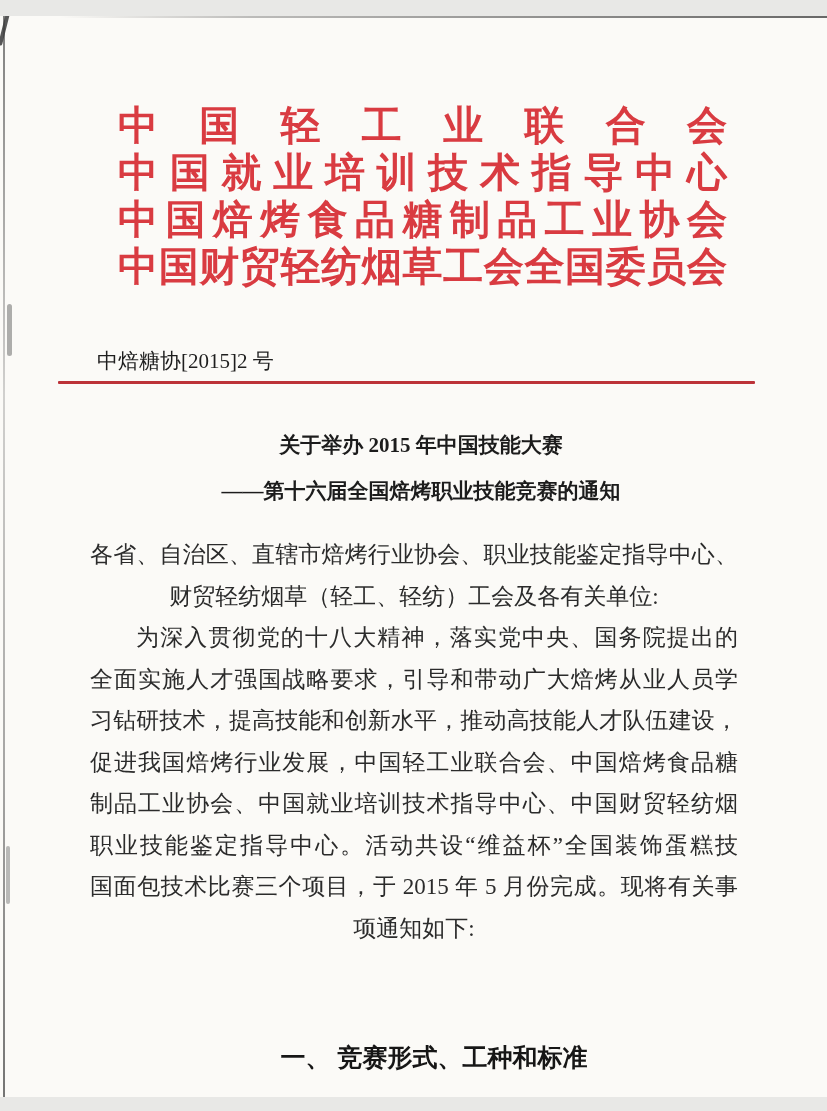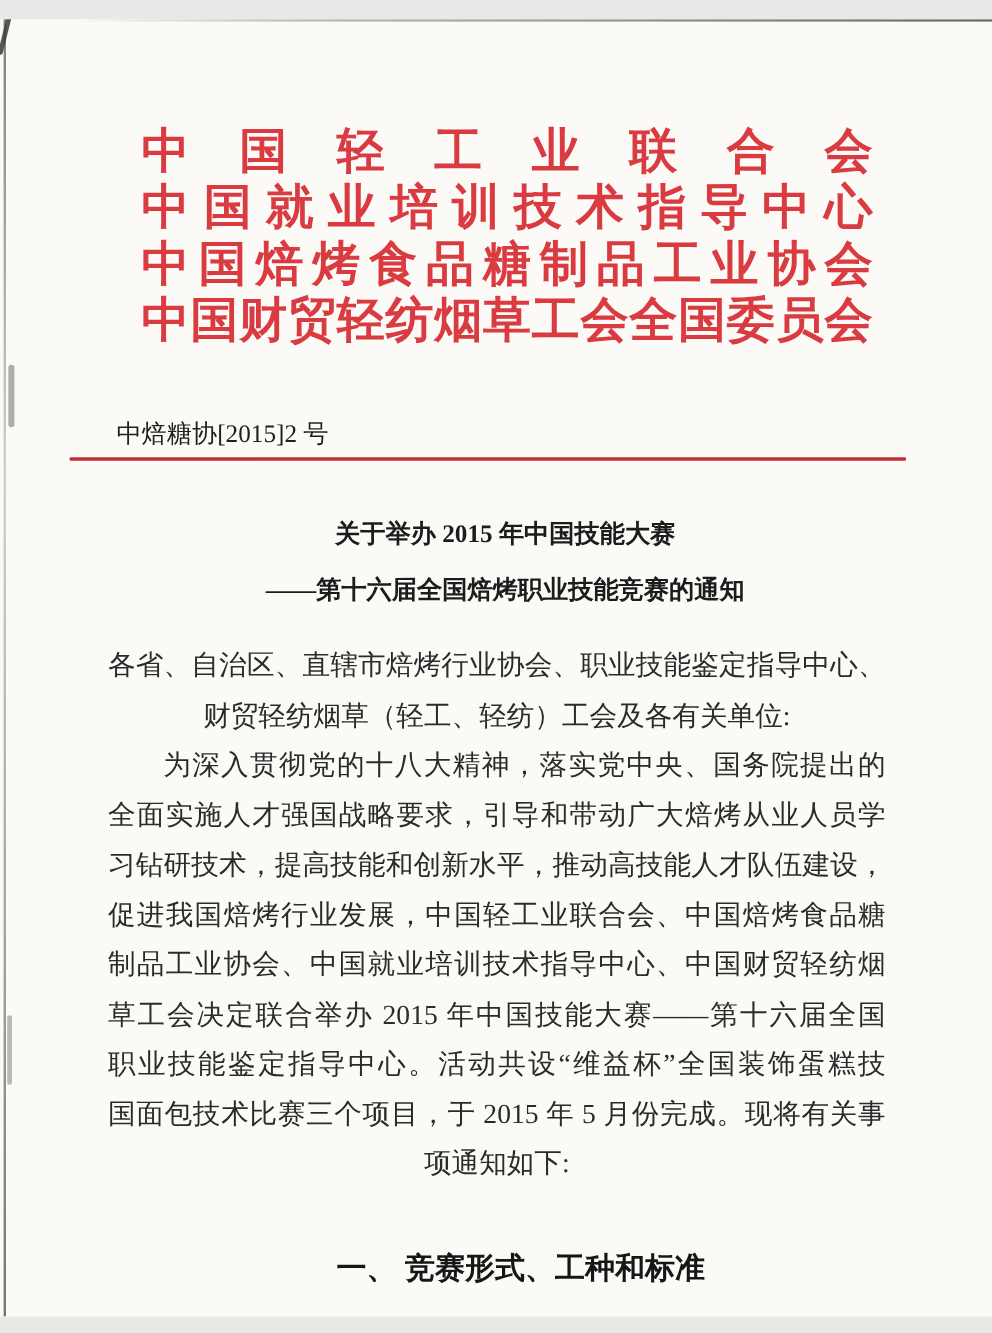--- a/index.html
+++ b/index.html
@@ -168,21 +168,20 @@
   </div>
 
   <div class="body-block">
     <div class="line j">各省、自治区、直辖市焙烤行业协会、职业技能鉴定指导中心、</div>
     <div class="line">财贸轻纺烟草（轻工、轻纺）工会及各有关单位:</div>
     <div class="line j indent">为深入贯彻党的十八大精神，落实党中央、国务院提出的</div>
     <div class="line j">全面实施人才强国战略要求，引导和带动广大焙烤从业人员学</div>
     <div class="line j">习钻研技术，提高技能和创新水平，推动高技能人才队伍建设，</div>
     <div class="line j">促进我国焙烤行业发展，中国轻工业联合会、中国焙烤食品糖</div>
     <div class="line j">制品工业协会、中国就业培训技术指导中心、中国财贸轻纺烟</div>
-    <div class="line j">草工会决定联合举办 2015 年中国技能大赛——第十六届全国</div>
     <div class="line j">职业技能鉴定指导中心。活动共设“维益杯”全国装饰蛋糕技</div>
     <div class="line j">国面包技术比赛三个项目，于 2015 年 5 月份完成。现将有关事</div>
     <div class="line">项通知如下:</div>
   </div>
 
   <div class="section-heading">一、 竞赛形式、工种和标准</div>
 
   <div class="page-number">1</div>
 
 </div>

